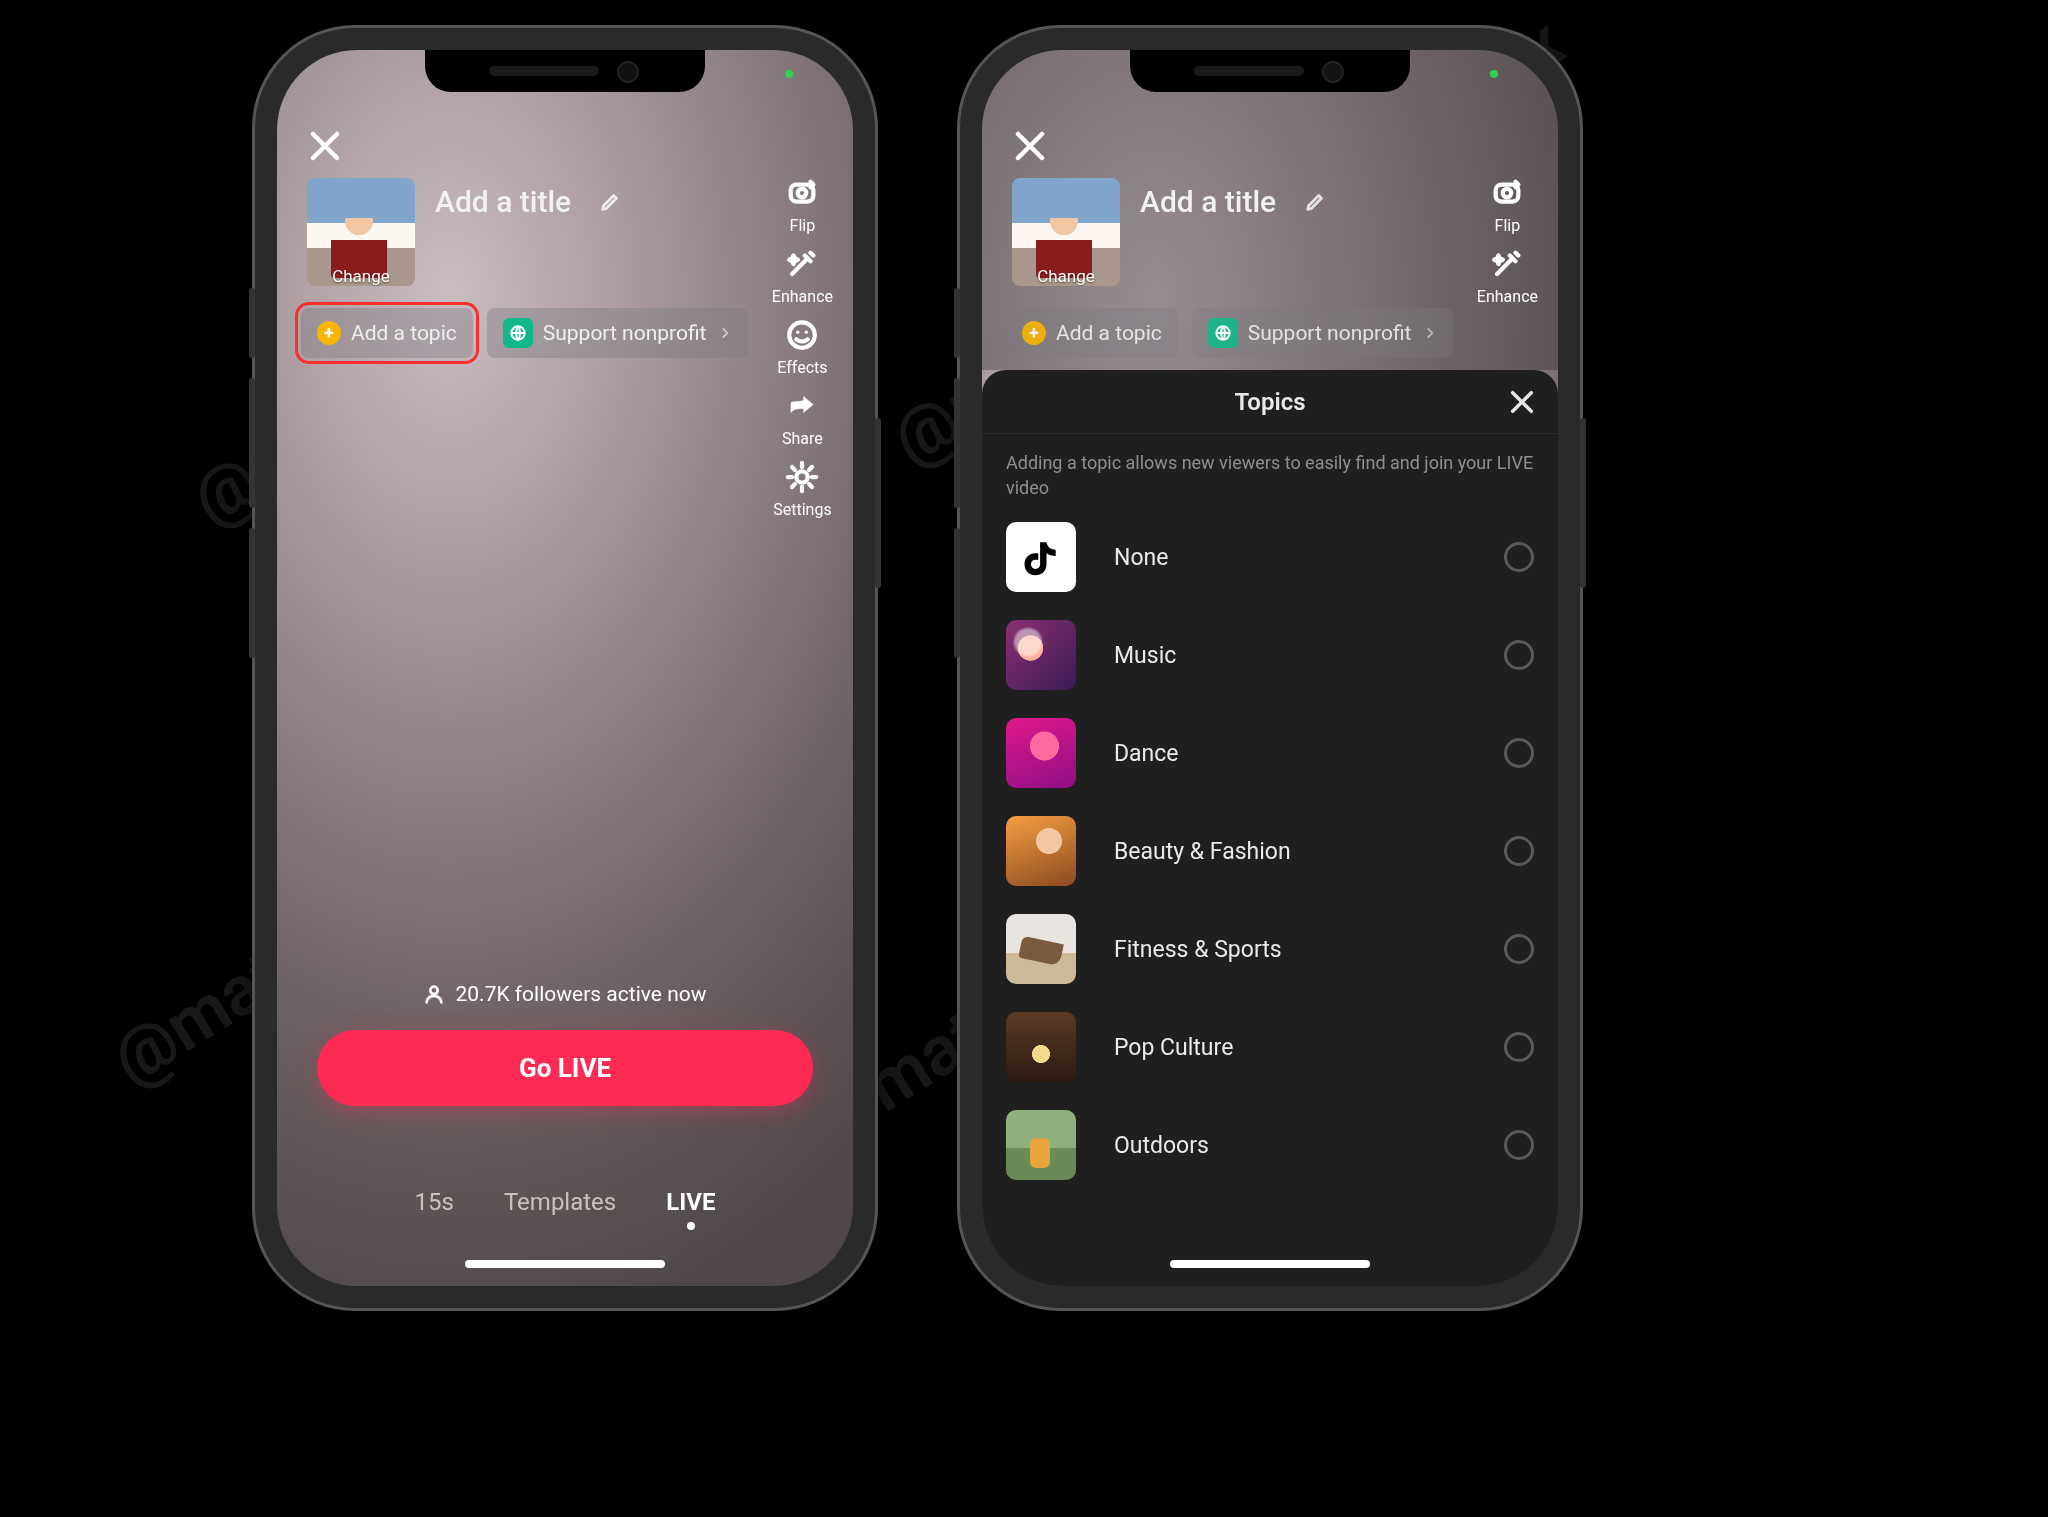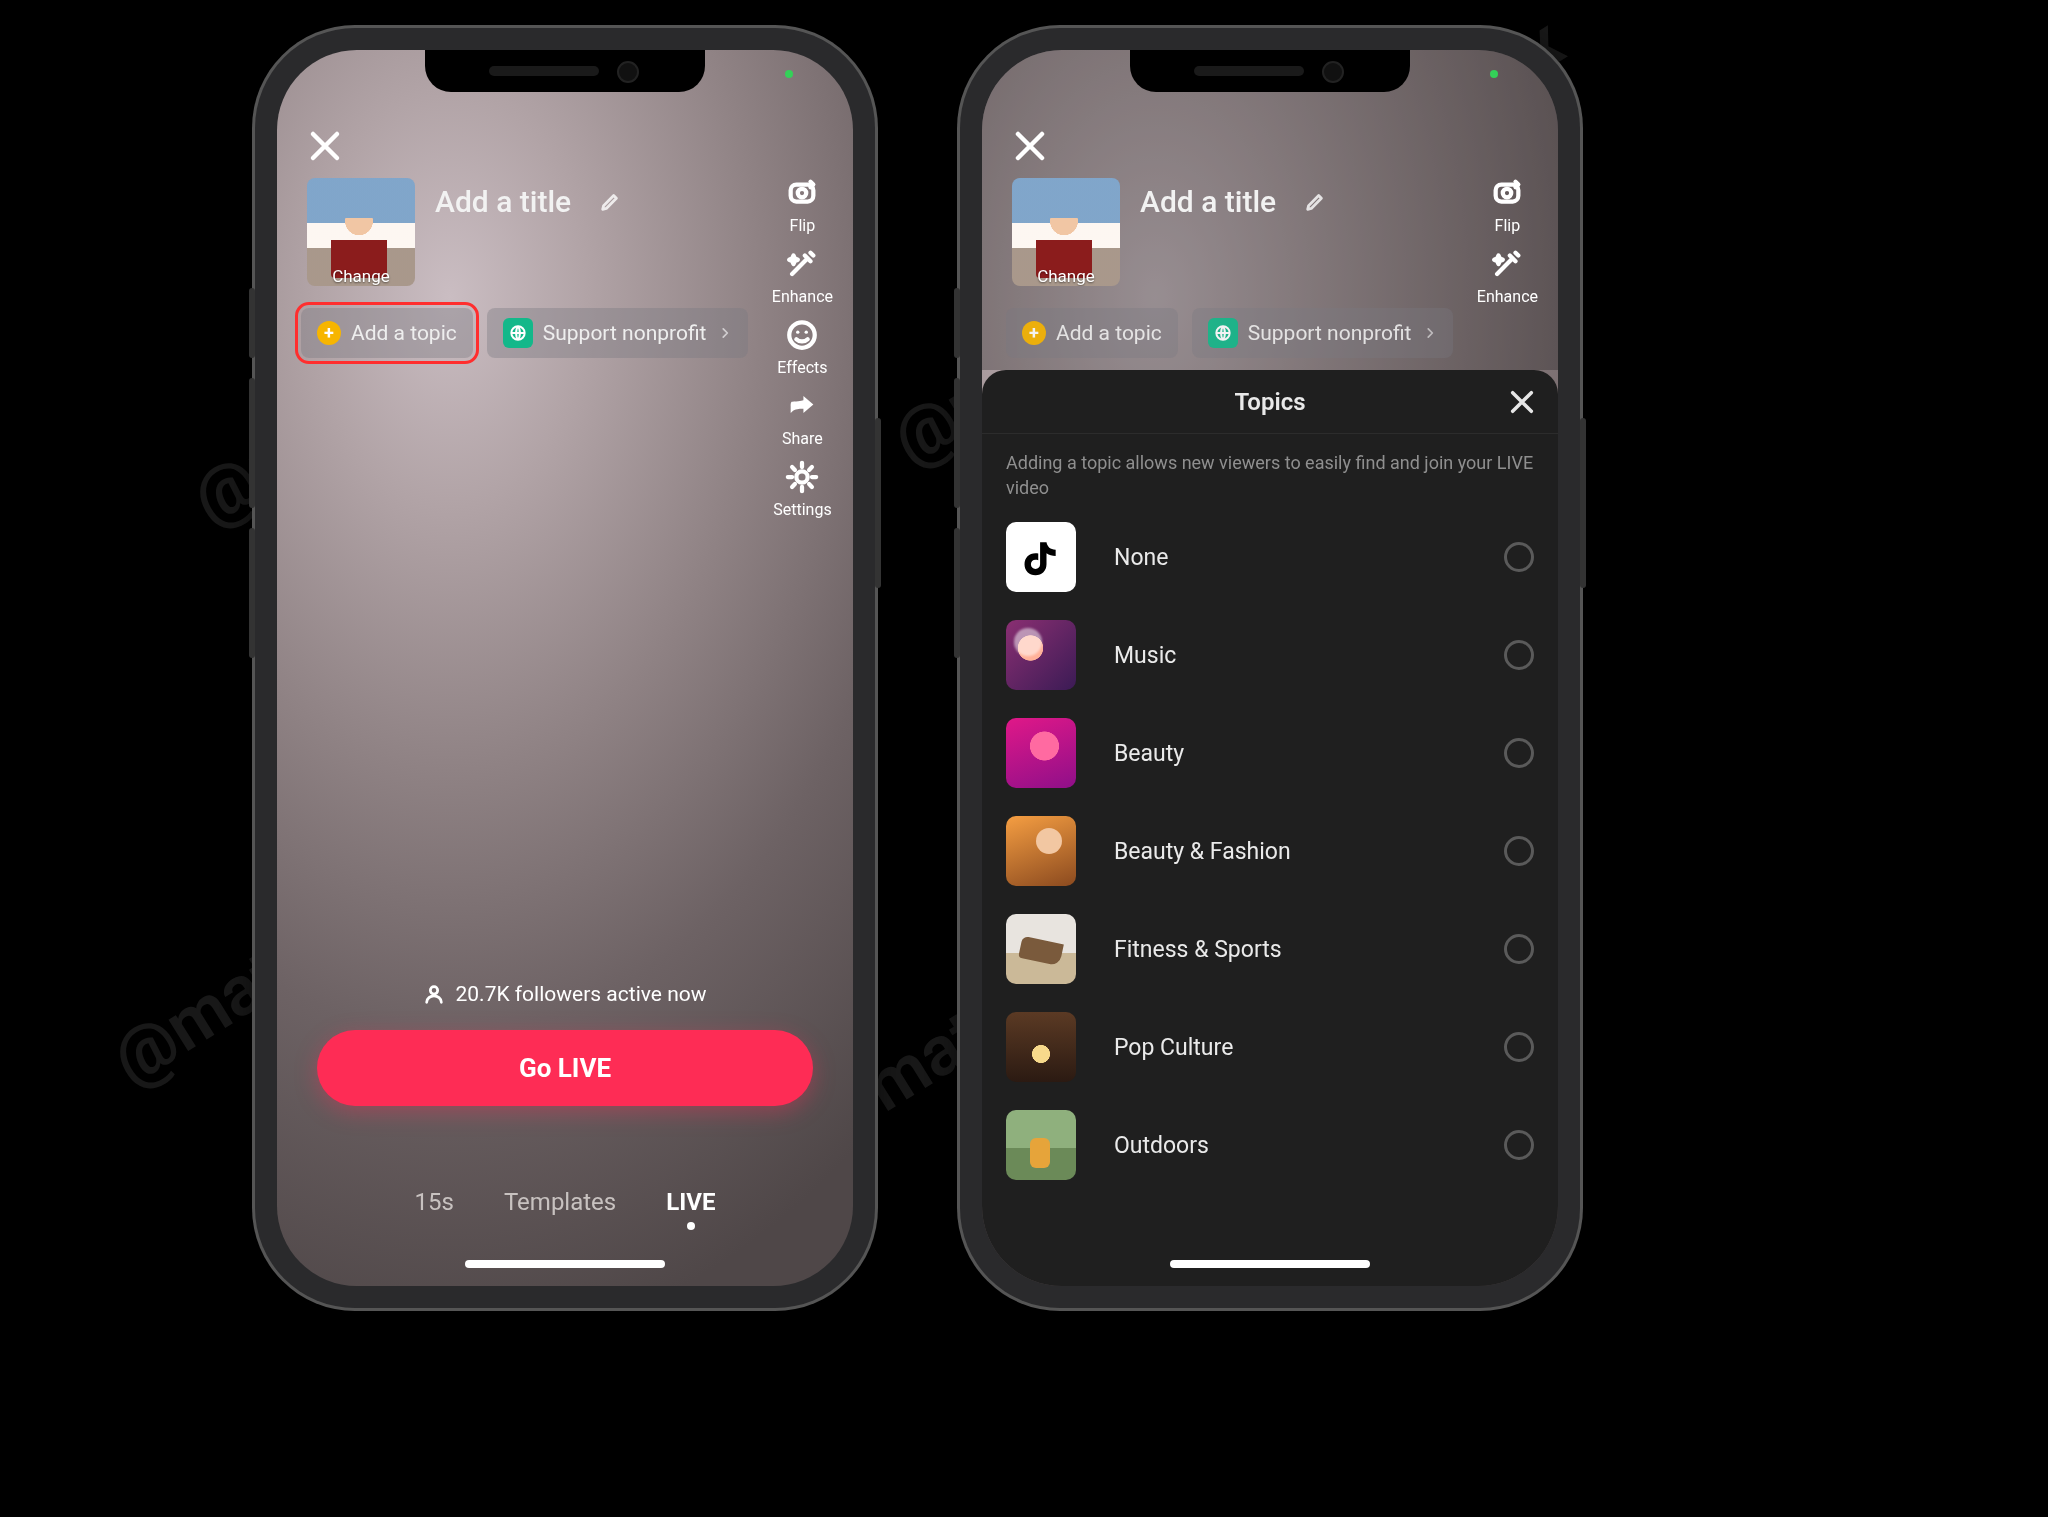--- a/index.html
+++ b/index.html
@@ -473,21 +473,21 @@
               <span class="name">None</span>
               <span class="radio"></span>
             </div>
             <div class="topic">
               <div class="thumb music"></div>
               <span class="name">Music</span>
               <span class="radio"></span>
             </div>
             <div class="topic">
               <div class="thumb dance"></div>
-              <span class="name">Beauty</span>
+              <span class="name">Dance</span>
               <span class="radio"></span>
             </div>
             <div class="topic">
               <div class="thumb beauty"></div>
               <span class="name">Beauty &amp; Fashion</span>
               <span class="radio"></span>
             </div>
             <div class="topic">
               <div class="thumb fitness"></div>
               <span class="name">Fitness &amp; Sports</span>

